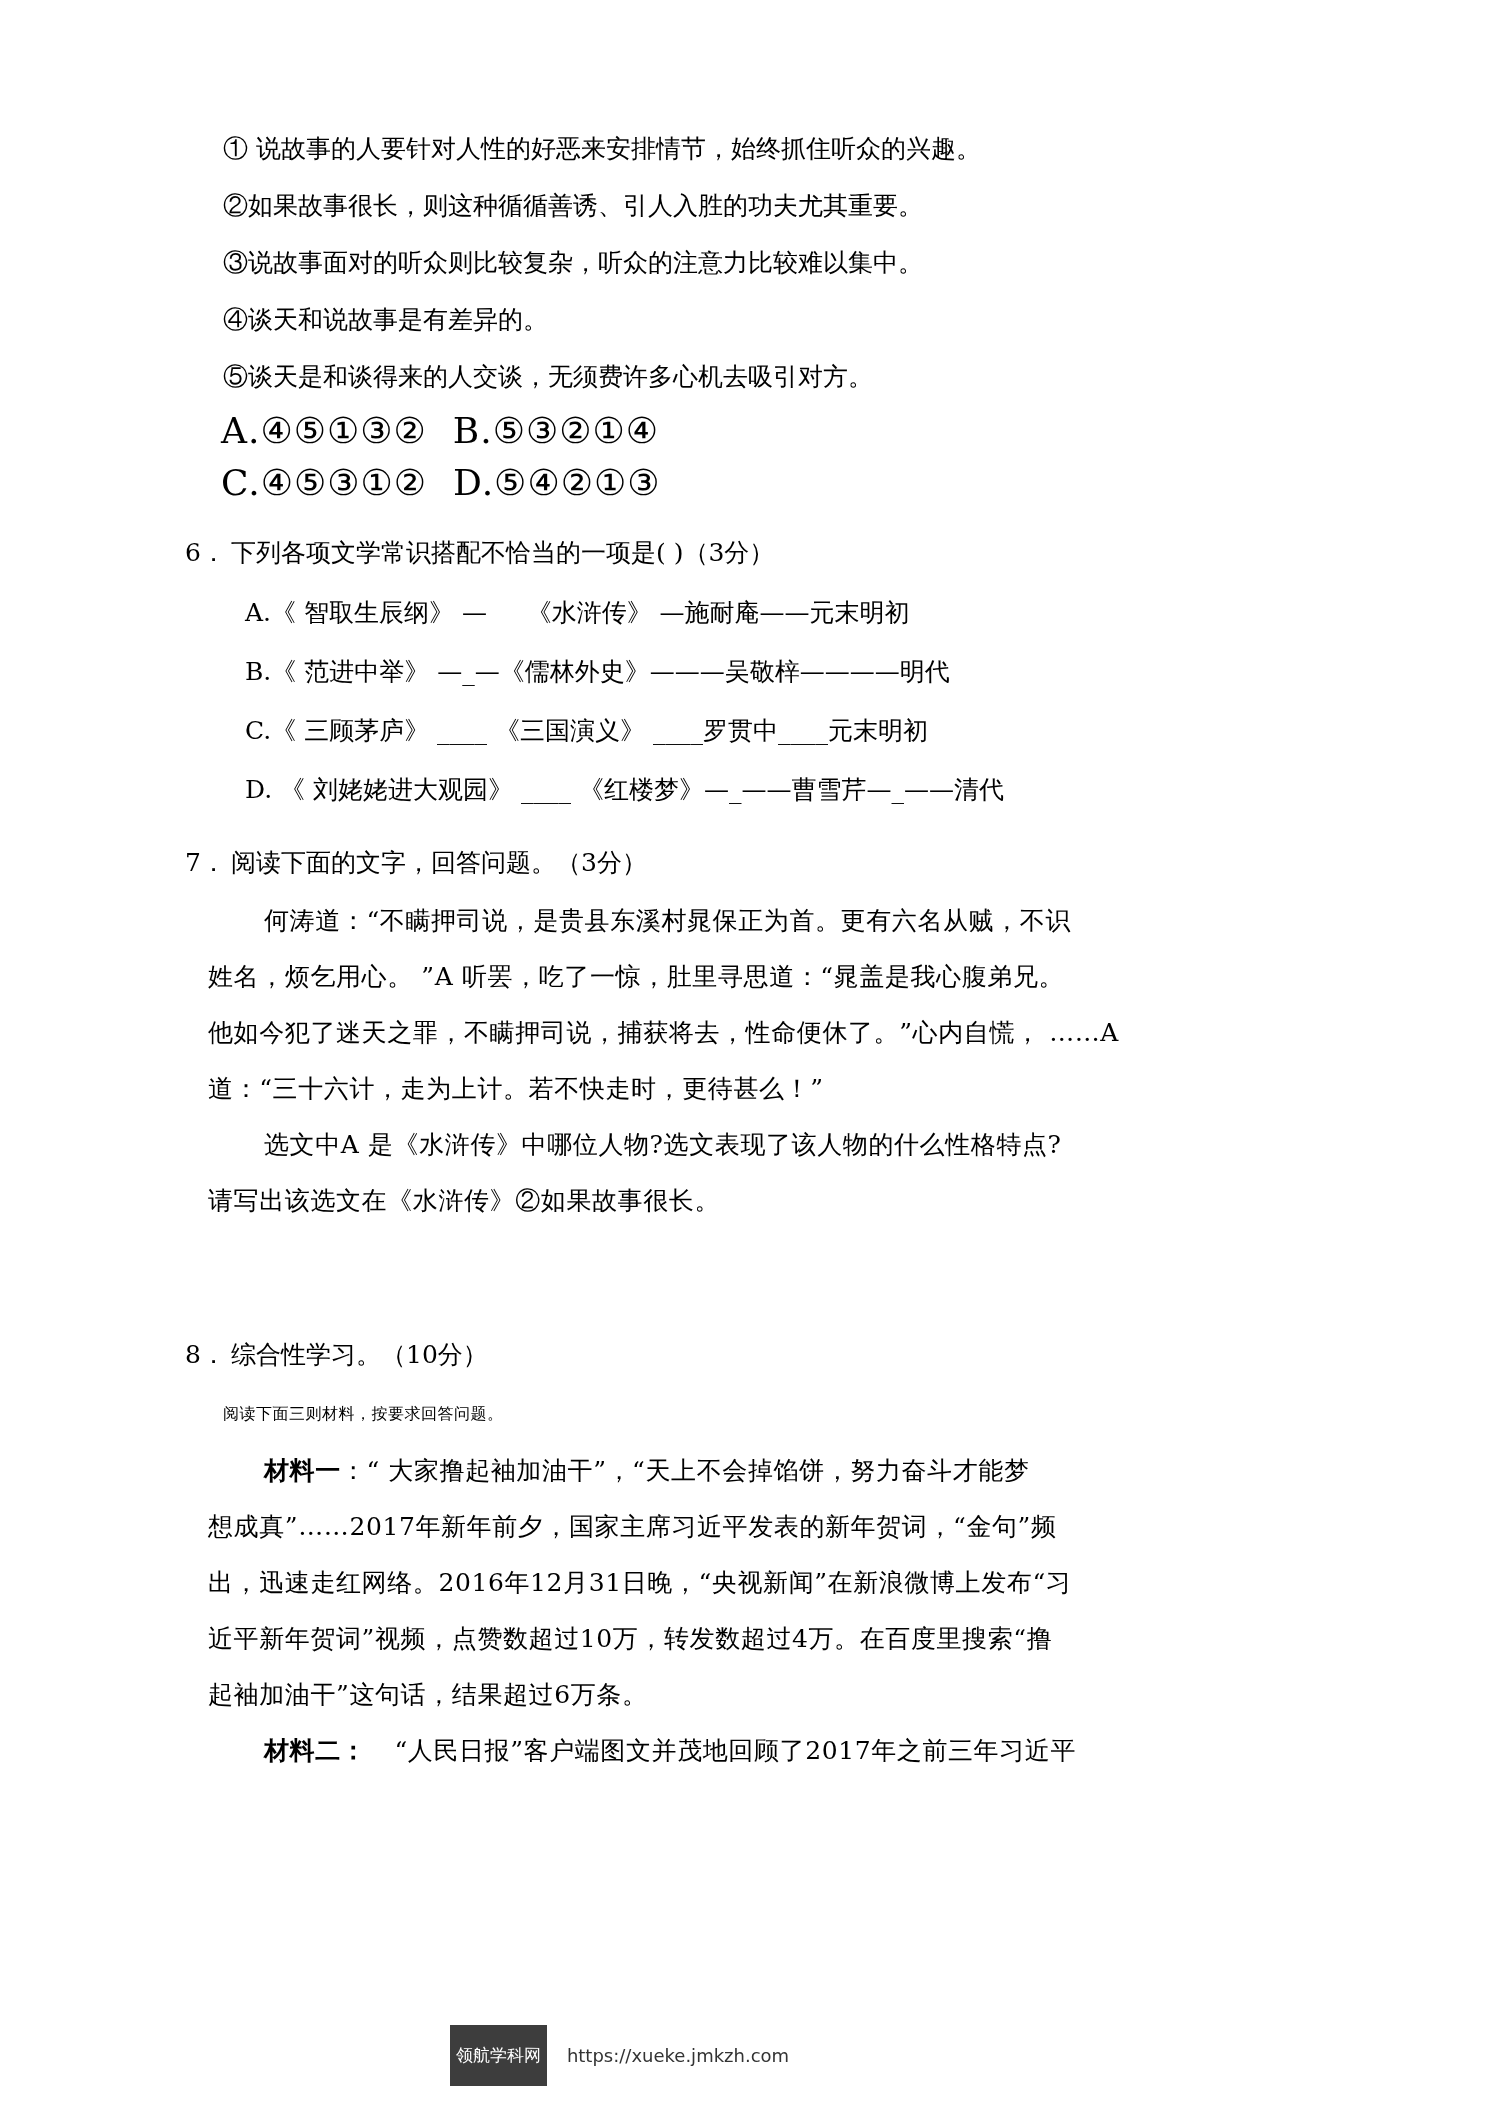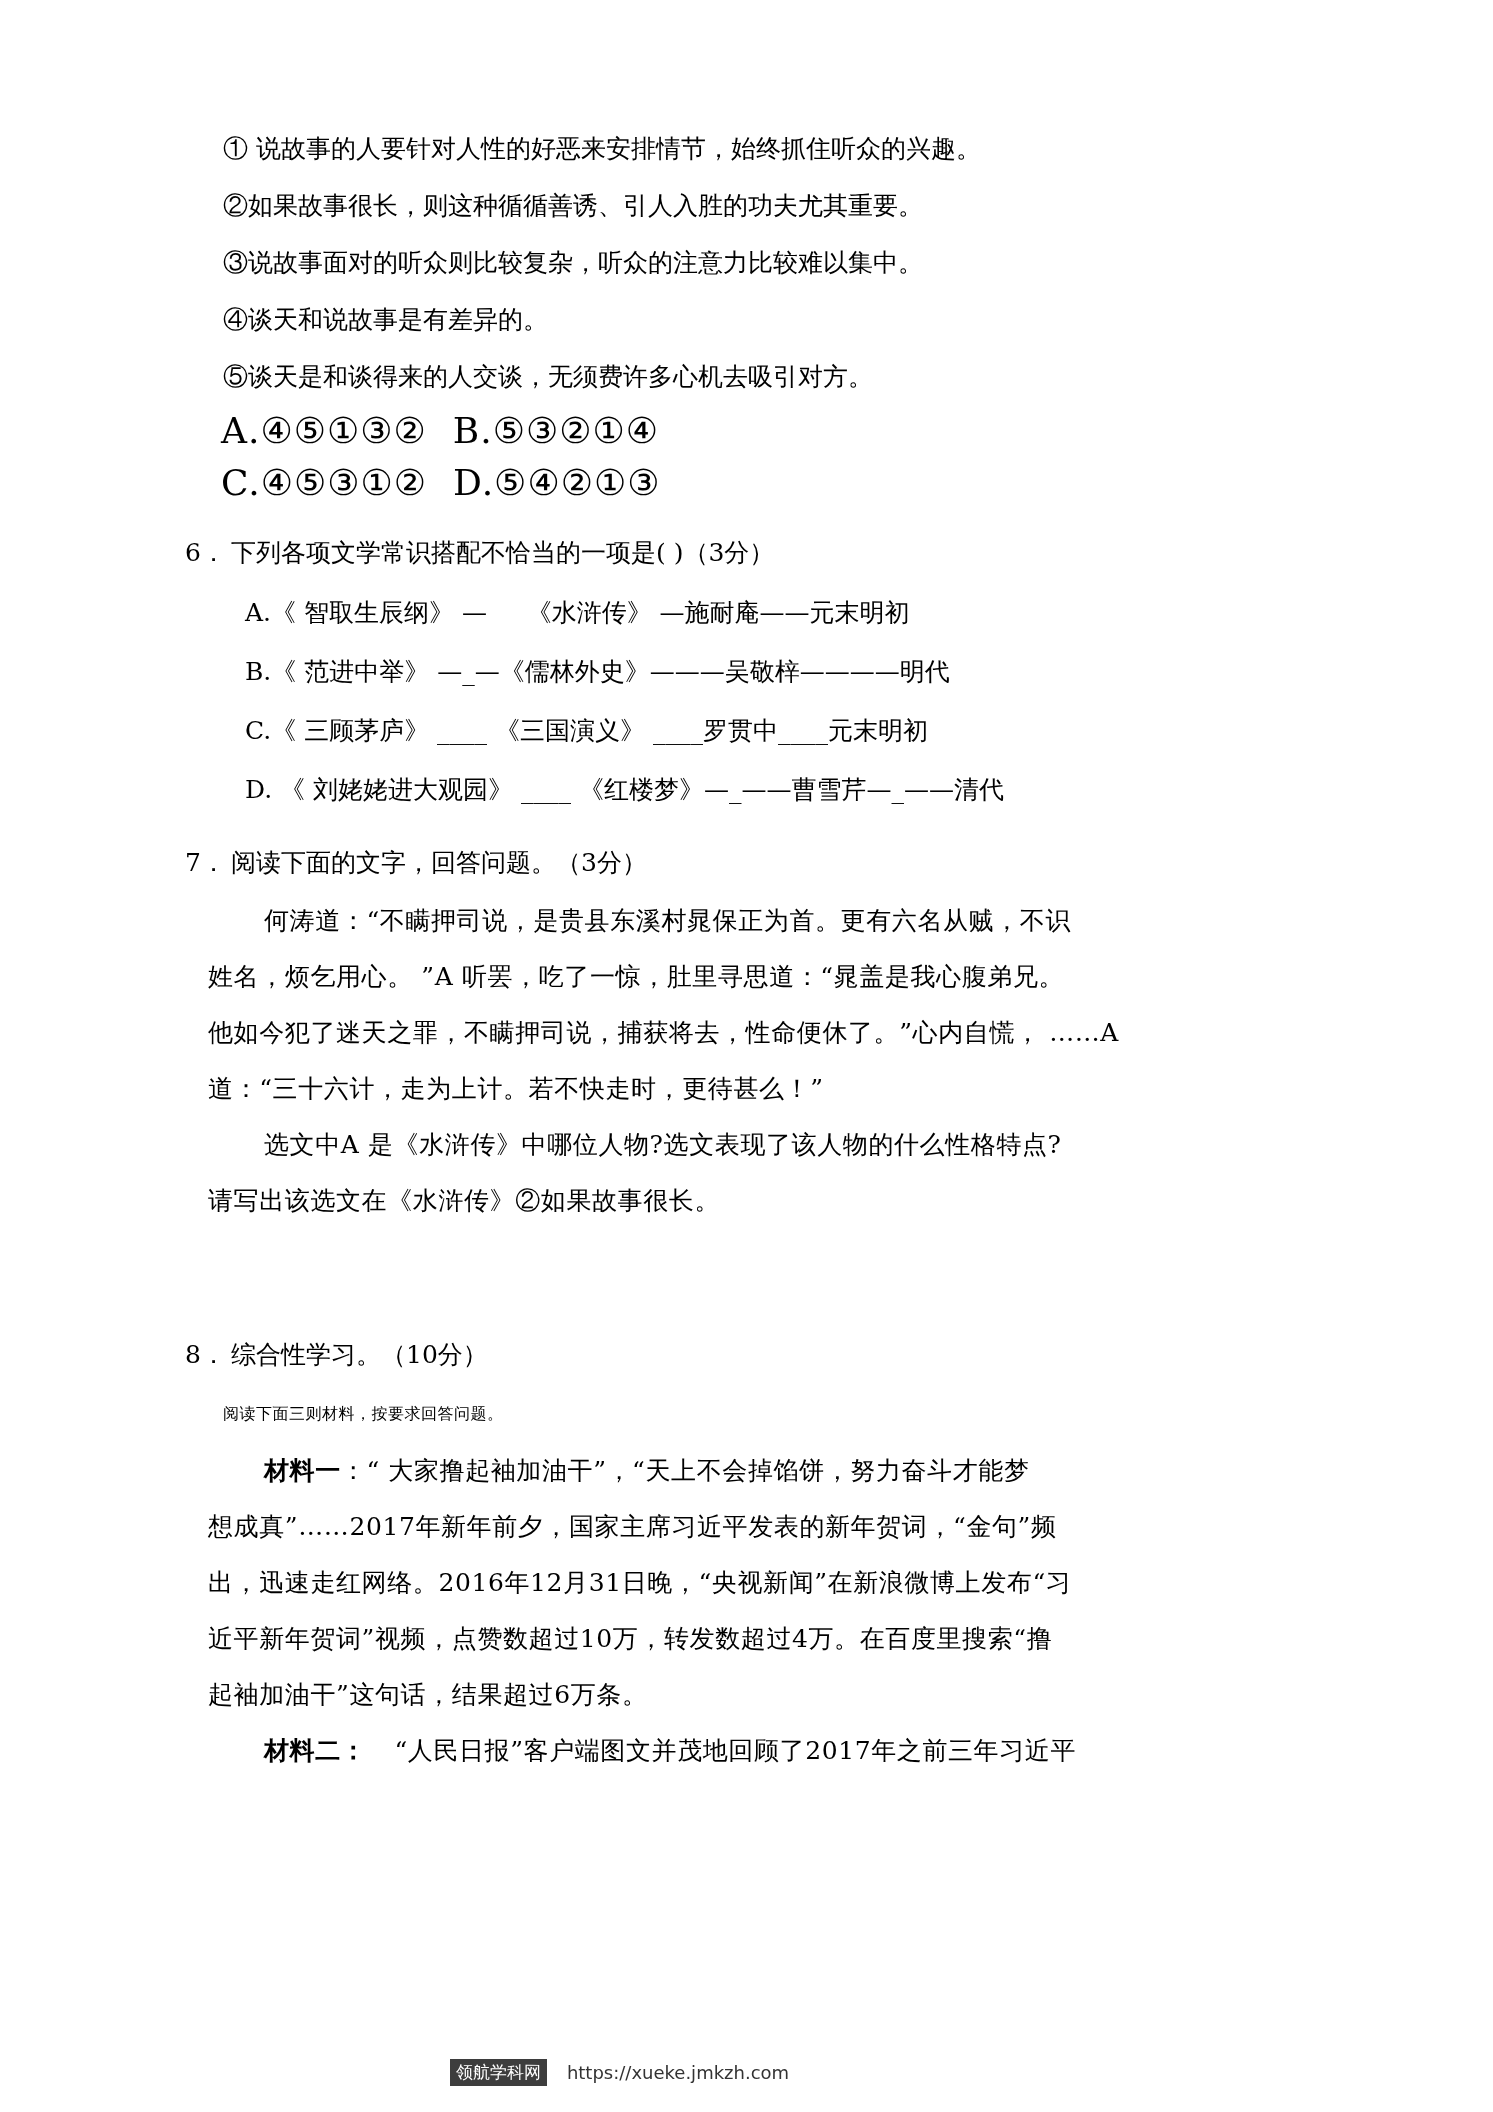--- a/index.html
+++ b/index.html
@@ -103,21 +103,21 @@
     text-align: center;
     font-family: "DejaVu Sans", sans-serif;
     font-size: 18px;
     color: #555555;
   }
   .footer .badge {
     display: inline-block;
     background: #3d3d3d;
     color: #ffffff;
     font-size: 17px;
-    padding: 2px 6px;
+    padding: 19px 6px;
     margin-right: 20px;
     vertical-align: middle;
   }
   .footer .url { vertical-align: middle; color: #333333; }
 </style>
 </head>
 <body>
 
 <div class="page">
   <div class="content">

